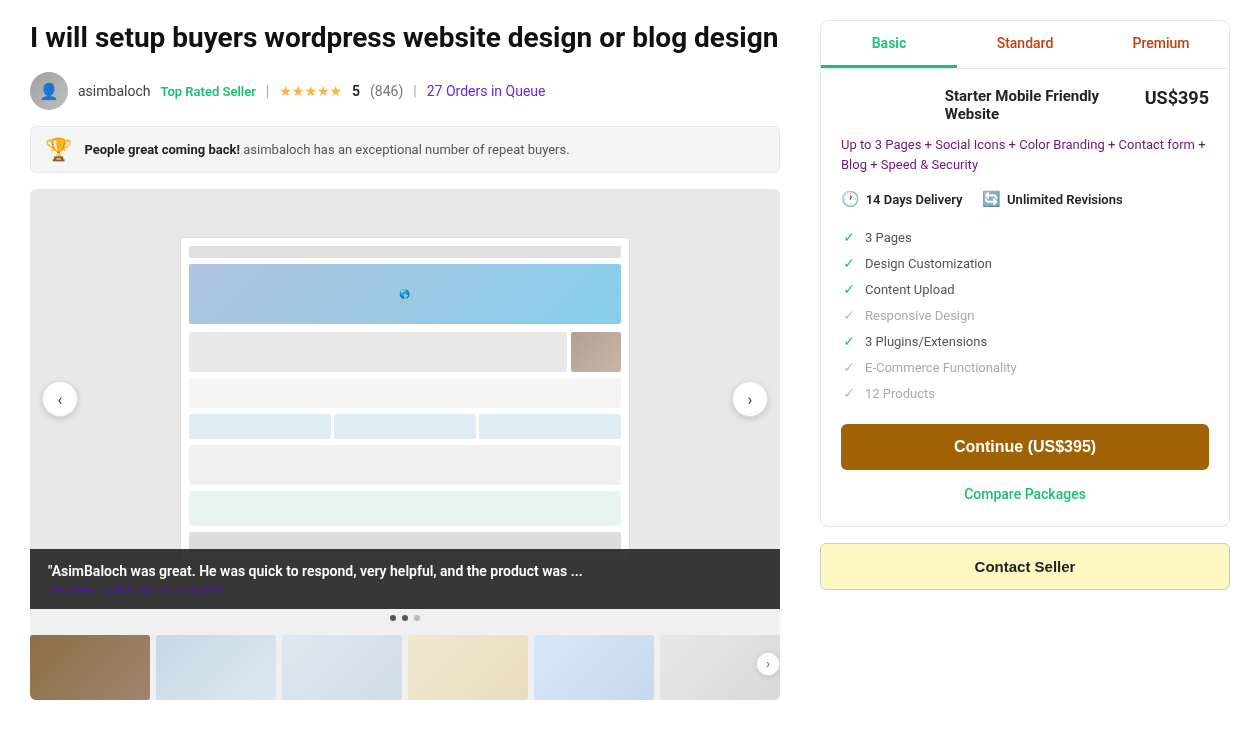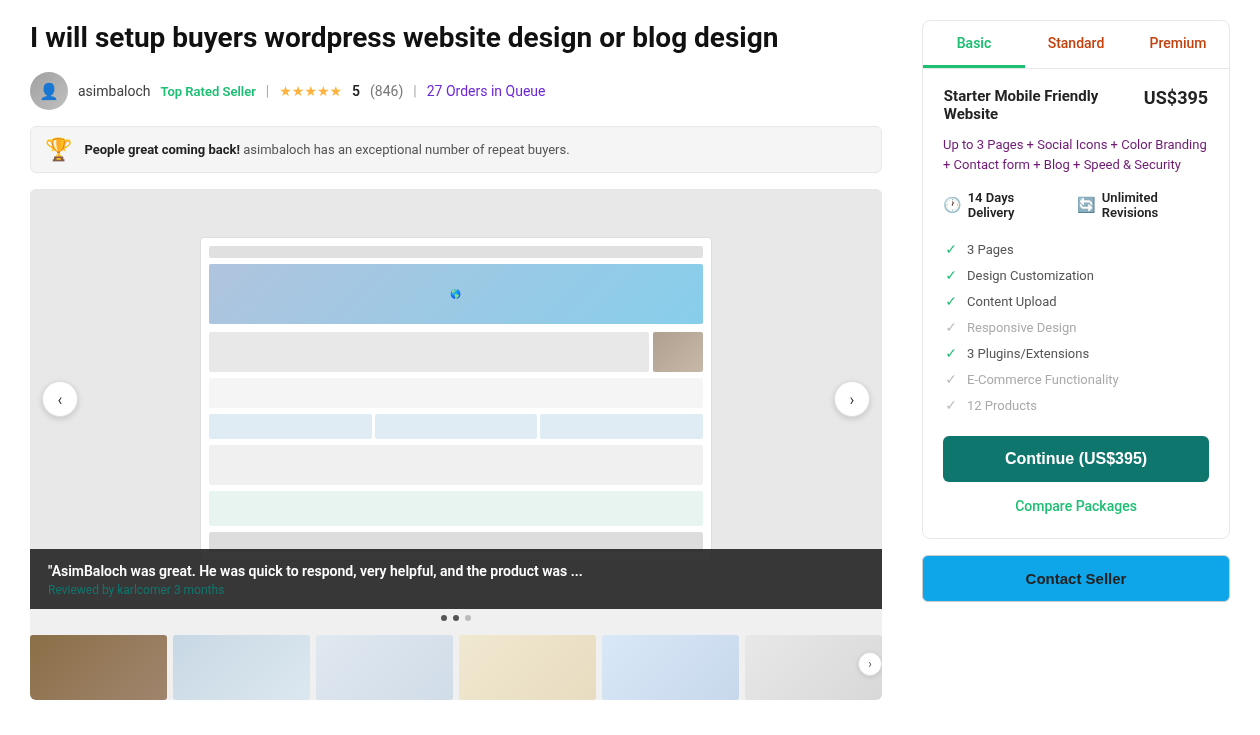--- a/index.html
+++ b/index.html
@@ -14,21 +14,21 @@
       max-width: 1260px;
       margin: 0 auto;
       padding: 20px 30px;
       gap: 40px;
     }
     .left-col {
       flex: 1;
       min-width: 0;
     }
     .right-col {
-      width: 308px;
+      width: 410px;
       flex-shrink: 0;
     }
 
     
     .page-title {
       font-size: 28px;
       font-weight: 700;
       line-height: 1.3;
       margin-bottom: 16px;
       color: #111;
@@ -205,21 +205,21 @@
       color: #fff;
       padding: 14px 18px 12px;
     }
     .review-quote {
       font-size: 14px;
       font-weight: 600;
       margin-bottom: 4px;
     }
     .review-meta {
       font-size: 12px;
-      color: #0f766e;
+      color: #4c1d95;
     }
 
     
     .thumbnails-row {
       display: flex;
       gap: 6px;
       padding: 8px 0 0;
       overflow: hidden;
       position: relative;
     }
@@ -285,21 +285,21 @@
       border-bottom-color: #1dbf73;
       font-weight: 600;
     }
 
     
     .pkg-content {
       padding: 18px 20px;
     }
     .pkg-header-row {
       display: flex;
-      justify-content: center;
+      justify-content: flex-end;
       align-items: flex-start;
       margin-bottom: 12px;
     }
     .pkg-name {
       font-size: 15px;
       font-weight: 700;
       color: #222;
       max-width: 200px;
     }
     .pkg-price {
@@ -360,21 +360,21 @@
     .feature-check.inactive {
       color: #bbb;
       font-size: 14px;
     }
     .feature-label-inactive {
       color: #aaa;
     }
     .continue-btn {
       width: 100%;
       padding: 14px;
-      background: #0f766e;
+      background: #a16207;
       color: #fff;
       border: none;
       border-radius: 6px;
       font-size: 16px;
       font-weight: 600;
       cursor: pointer;
       margin-bottom: 12px;
       transition: background 0.2s;
     }
     .compare-link {
@@ -385,21 +385,21 @@
       font-weight: 500;
       cursor: pointer;
       text-decoration: none;
       padding: 4px 0 6px;
     }
 
     
     .contact-seller-btn {
       width: 100%;
       padding: 14px;
-      background: #0ea5e9;
+      background: #fef9c3;
       color: #222;
       border: 1px solid #ccc;
       border-radius: 6px;
       font-size: 15px;
       font-weight: 600;
       cursor: pointer;
       transition: background 0.2s;
     }
 
     

